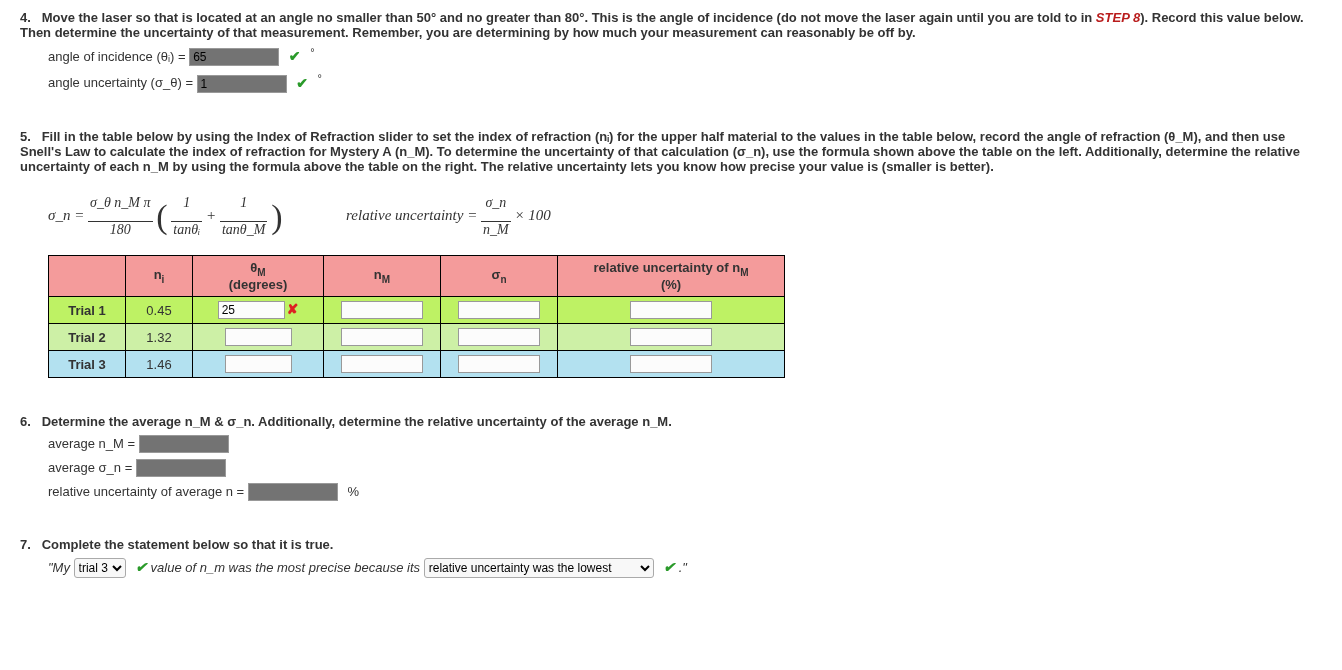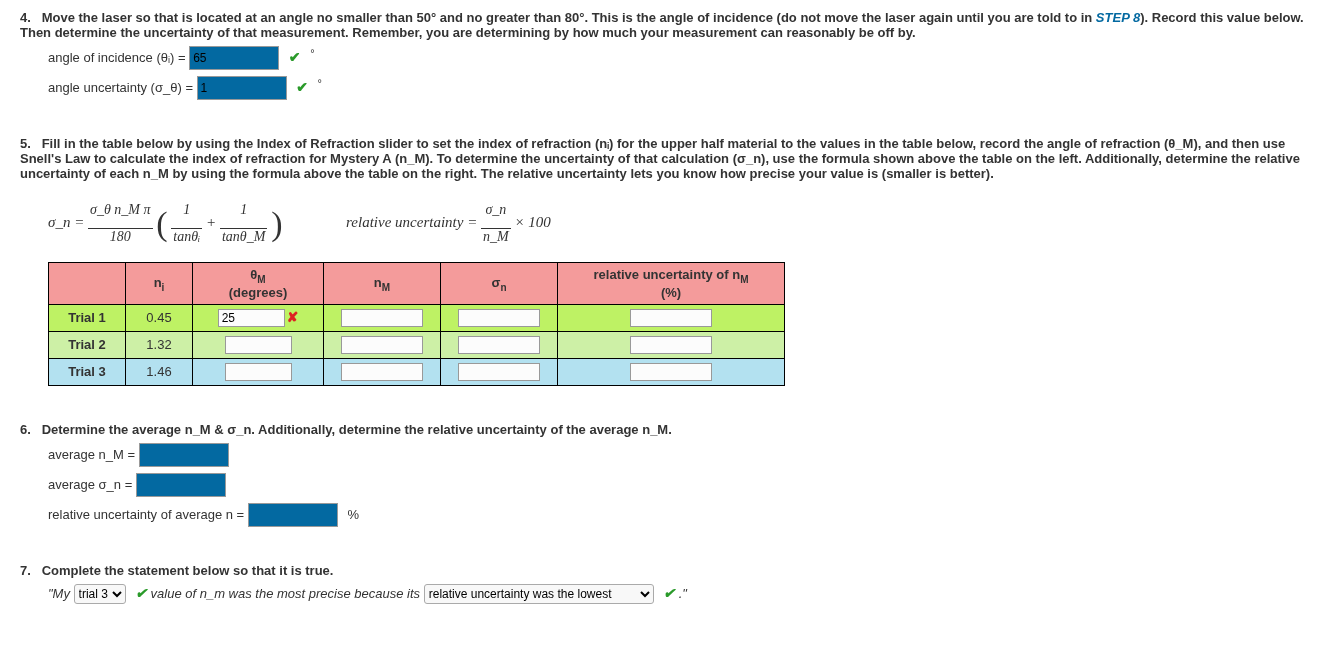--- a/index.html
+++ b/index.html
@@ -8,24 +8,24 @@
     color: #333;
     margin: 0;
     padding: 10px 20px;
     background: #fff;
     width: 1302px;
   }
   .q-block { margin-bottom: 36px; }
   .q-content { margin-left: 28px; }
   .q-num { display: inline-block; width: 18px; vertical-align: top; font-weight: bold; }
   b { font-weight: bold; }
-  .step8 { color: #0369a1; font-weight: bold; font-style: italic; }
+  .step8 { color: #b91c1c; font-weight: bold; font-style: italic; }
   .sub-item { margin-top: 6px; margin-bottom: 4px; }
   input[type="text"].val {
-    width: 90px; height: 24px; border: 1px solid #999; background: #0369a1;
+    width: 90px; height: 18px; border: 1px solid #999; background: #737373;
     font-size: 12px; padding: 0 3px; box-sizing: border-box;
   }
   input[type="text"].val.short { width: 90px; }
   select.sel {
     height: 20px; border: 1px solid #aaa; border-radius: 3px;
     background: #f8f8f8; font-size: 12px;
   }
   .check-icon { color: #2a9a2a; font-weight: bold; margin-left: 6px; font-size: 14px; }
   .cross-icon { color: #d22; font-weight: bold; margin-left: 2px; font-size: 14px; }
   .deg-unit { margin-left: 6px; font-size: 11px; vertical-align: super; }

